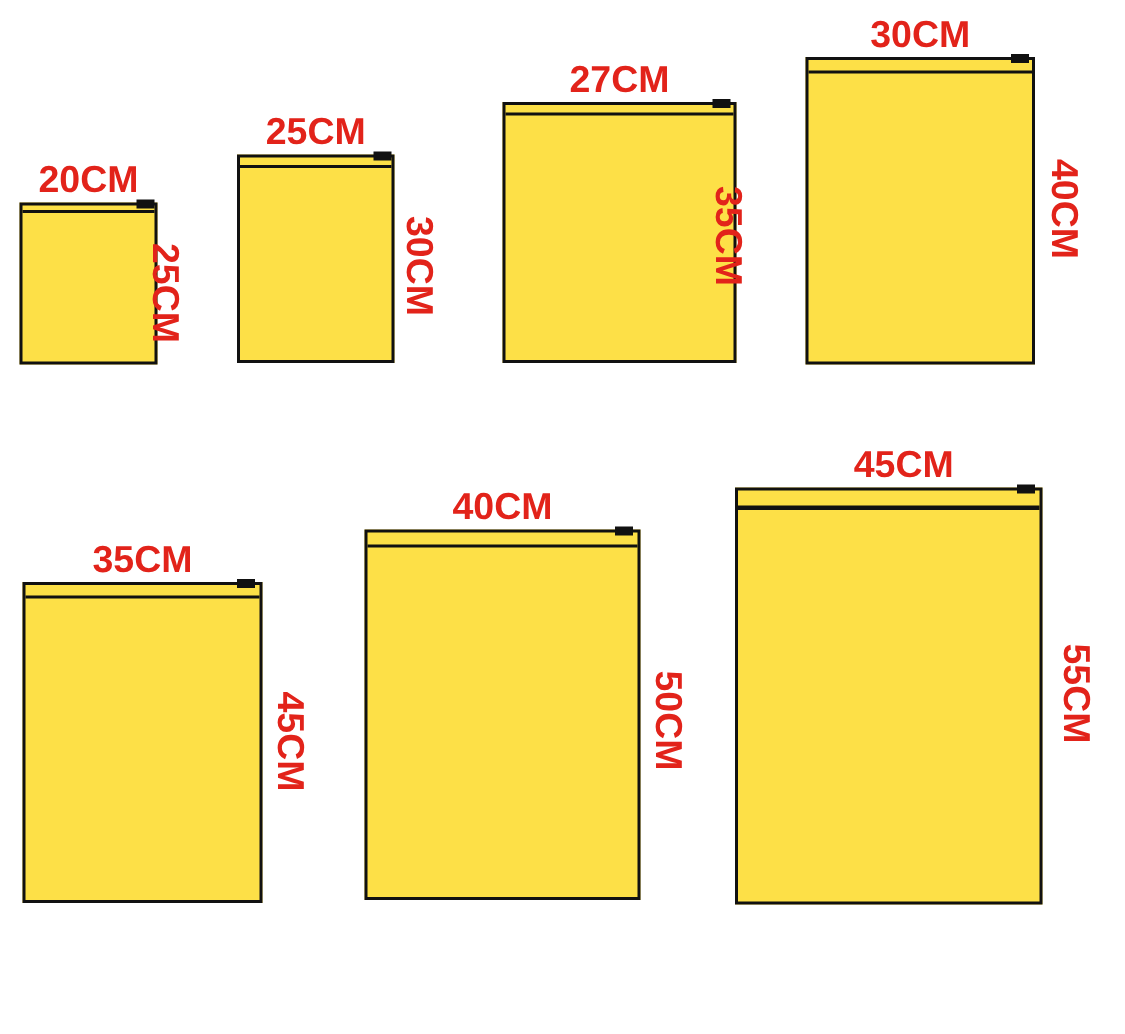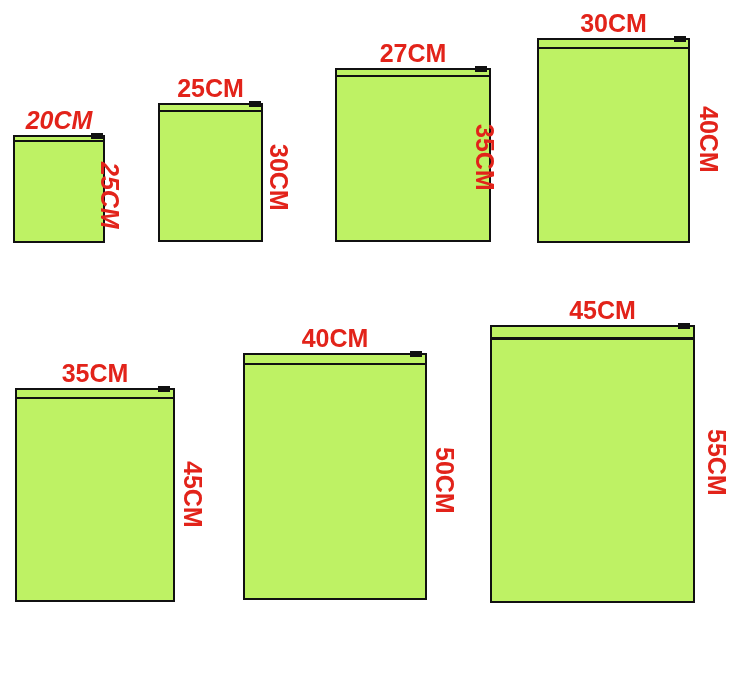--- a/index.html
+++ b/index.html
@@ -12,21 +12,21 @@
     background: #ffffff;
     position: relative;
     overflow: hidden;
     font-family: "Liberation Sans", sans-serif;
     --red: #e2231a;
     --line: #111111;
   }
   .bag {
     position: absolute;
     border: 2px solid var(--line);
-    background: #bef264;
+    background: #fde047;
     box-sizing: border-box;
   }
   .seal {
     position: absolute;
     left: 0;
     right: 0;
     height: 2px;
     background: var(--line);
   }
   .tab {
@@ -54,21 +54,21 @@
     font-size: 25px;
     font-weight: bold;
     line-height: 1;
     color: var(--red);
     white-space: nowrap;
   }
 </style>
 </head>
 <body style="--red: #e2231a; --line: #111111;">
 
-<div class="bag" style="left:13px; top:135px; width:92px; height:108px;font-style:italic;">
+<div class="bag" style="left:13px; top:135px; width:92px; height:108px;">
   <div class="seal" style="top:3px;"></div>
   <div class="tab" style="right:0px;"></div>
   <div class="label-top">20CM</div>
   <div class="label-side" style="left:107px; top:25px;">25CM</div>
 </div>
 
 <div class="bag" style="left:158px; top:103px; width:105px; height:139px;">
   <div class="seal" style="top:5px;"></div>
   <div class="tab" style="right:0px;"></div>
   <div class="label-top">25CM</div>

